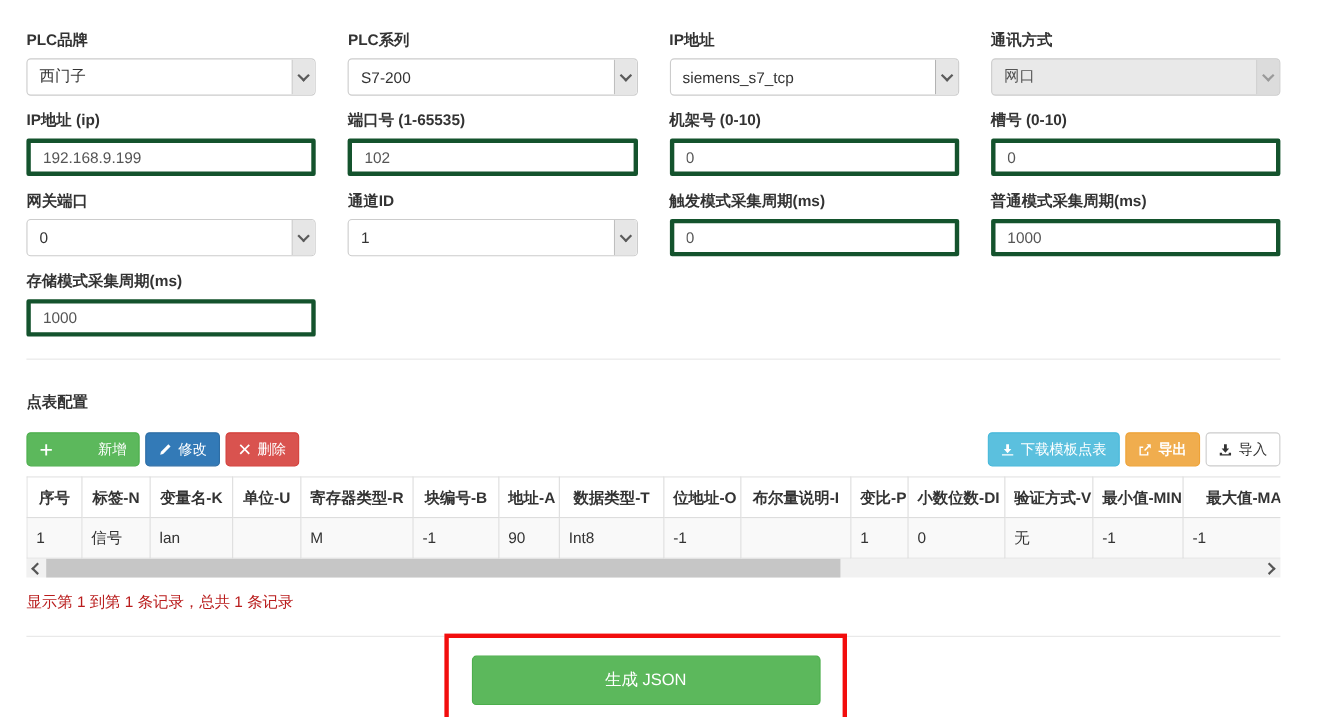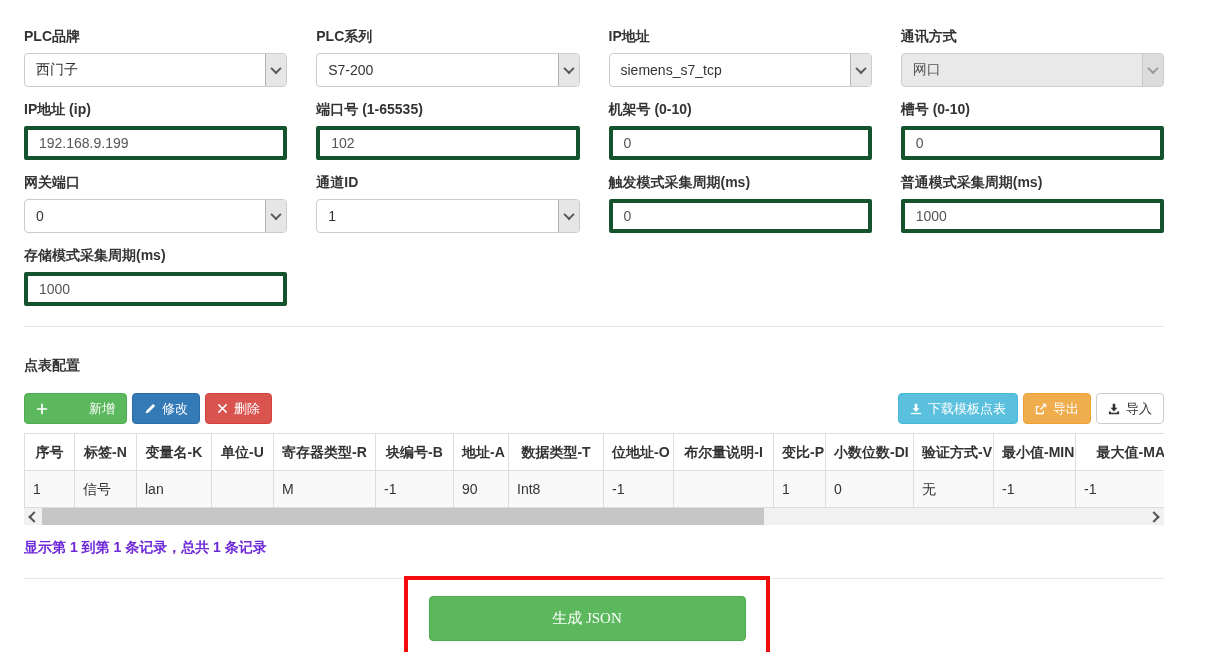--- a/index.html
+++ b/index.html
@@ -30,21 +30,21 @@
   .toolbar{display:flex;align-items:center;margin-top:18px;}
   .btn{height:31px;padding:0 11px;border-radius:4px;font-size:13px;display:inline-flex;
     align-items:center;gap:6px;border:1px solid transparent;color:#fff;cursor:pointer;
     font-family:inherit;white-space:nowrap;}
   .btn + .btn{margin-left:5px;}
   .btn svg{flex:0 0 auto;}
   .btn-success{background:#5cb85c;border-color:#4cae4c;gap:41px;}
   .btn-primary{background:#337ab7;border-color:#2e6da4;}
   .btn-danger{background:#d9534f;border-color:#d43f3a;text-align:center;}
   .btn-info{background:#5bc0de;border-color:#46b8da;}
-  .btn-warning{background:#f0ad4e;border-color:#eea236;}
+  .btn-warning{background:#f0ad4e;border-color:#eea236;font-weight:bold;}
   .btn-default{background:#fff;border-color:#ccc;color:#333;}
   .toolbar-right{margin-left:auto;display:flex;}
 
   .table-clip{width:1140px;overflow:hidden;margin-top:9px;}
   table.points{border-collapse:collapse;table-layout:fixed;width:1171px;}
   .points th,.points td{border:1px solid #ddd;font-size:14px;padding:8px;white-space:nowrap;
     overflow:hidden;line-height:20px;}
   .points th{text-align:center;font-weight:bold;background:#fff;color:#333;}
   .points td{text-align:left;background:#f9f9f9;color:#333;}
   col.c0{width:50px}col.c1{width:62px}col.c2{width:75px}col.c3{width:62px}col.c4{width:102px}
@@ -54,28 +54,28 @@
   
   .hscroll{position:relative;height:17px;background:#f1f1f1;width:1140px;}
   .sb-arrow{position:absolute;top:0;bottom:0;width:17px;display:flex;align-items:center;justify-content:center;}
   .sb-arrow.left{left:0;}
   .sb-arrow.right{right:0;}
   .sb-chev{width:6px;height:6px;border-right:2px solid #555;border-bottom:2px solid #555;}
   .sb-chev.lft{transform:rotate(135deg);margin-left:3px;}
   .sb-chev.rgt{transform:rotate(-45deg);margin-right:3px;}
   .sb-thumb{position:absolute;left:18px;top:0;bottom:0;width:722px;background:#c6c6c6;}
 
-  .record-info{font-size:14px;color:#6d28d9;margin-top:14px;font-weight:bold;}
+  .record-info{font-size:14px;color:#b91c1c;margin-top:14px;}
 
   
   hr.divider2{border:0;border-top:1px solid #e7e7e7;margin:21px 0 0;}
   .annotation-box{width:358px;margin-left:380px;margin-top:-3px;border:4px solid #f20d0d;
     height:77px;display:flex;align-items:center;justify-content:center;background:#fff;}
   .btn-generate{width:317px;height:45px;background:#5cb85c;border:1px solid #4cae4c;border-radius:4px;
-    color:#fff;font-size:15px;font-family:Liberation Serif, serif;cursor:pointer;}
+    color:#fff;font-size:15px;font-family:Liberation Sans, sans-serif;cursor:pointer;}
 </style>
 </head>
 <body>
 
 <div class="content">
 
   <div class="form-grid">
 
     <div class="field">
       <label>PLC品牌</label>

